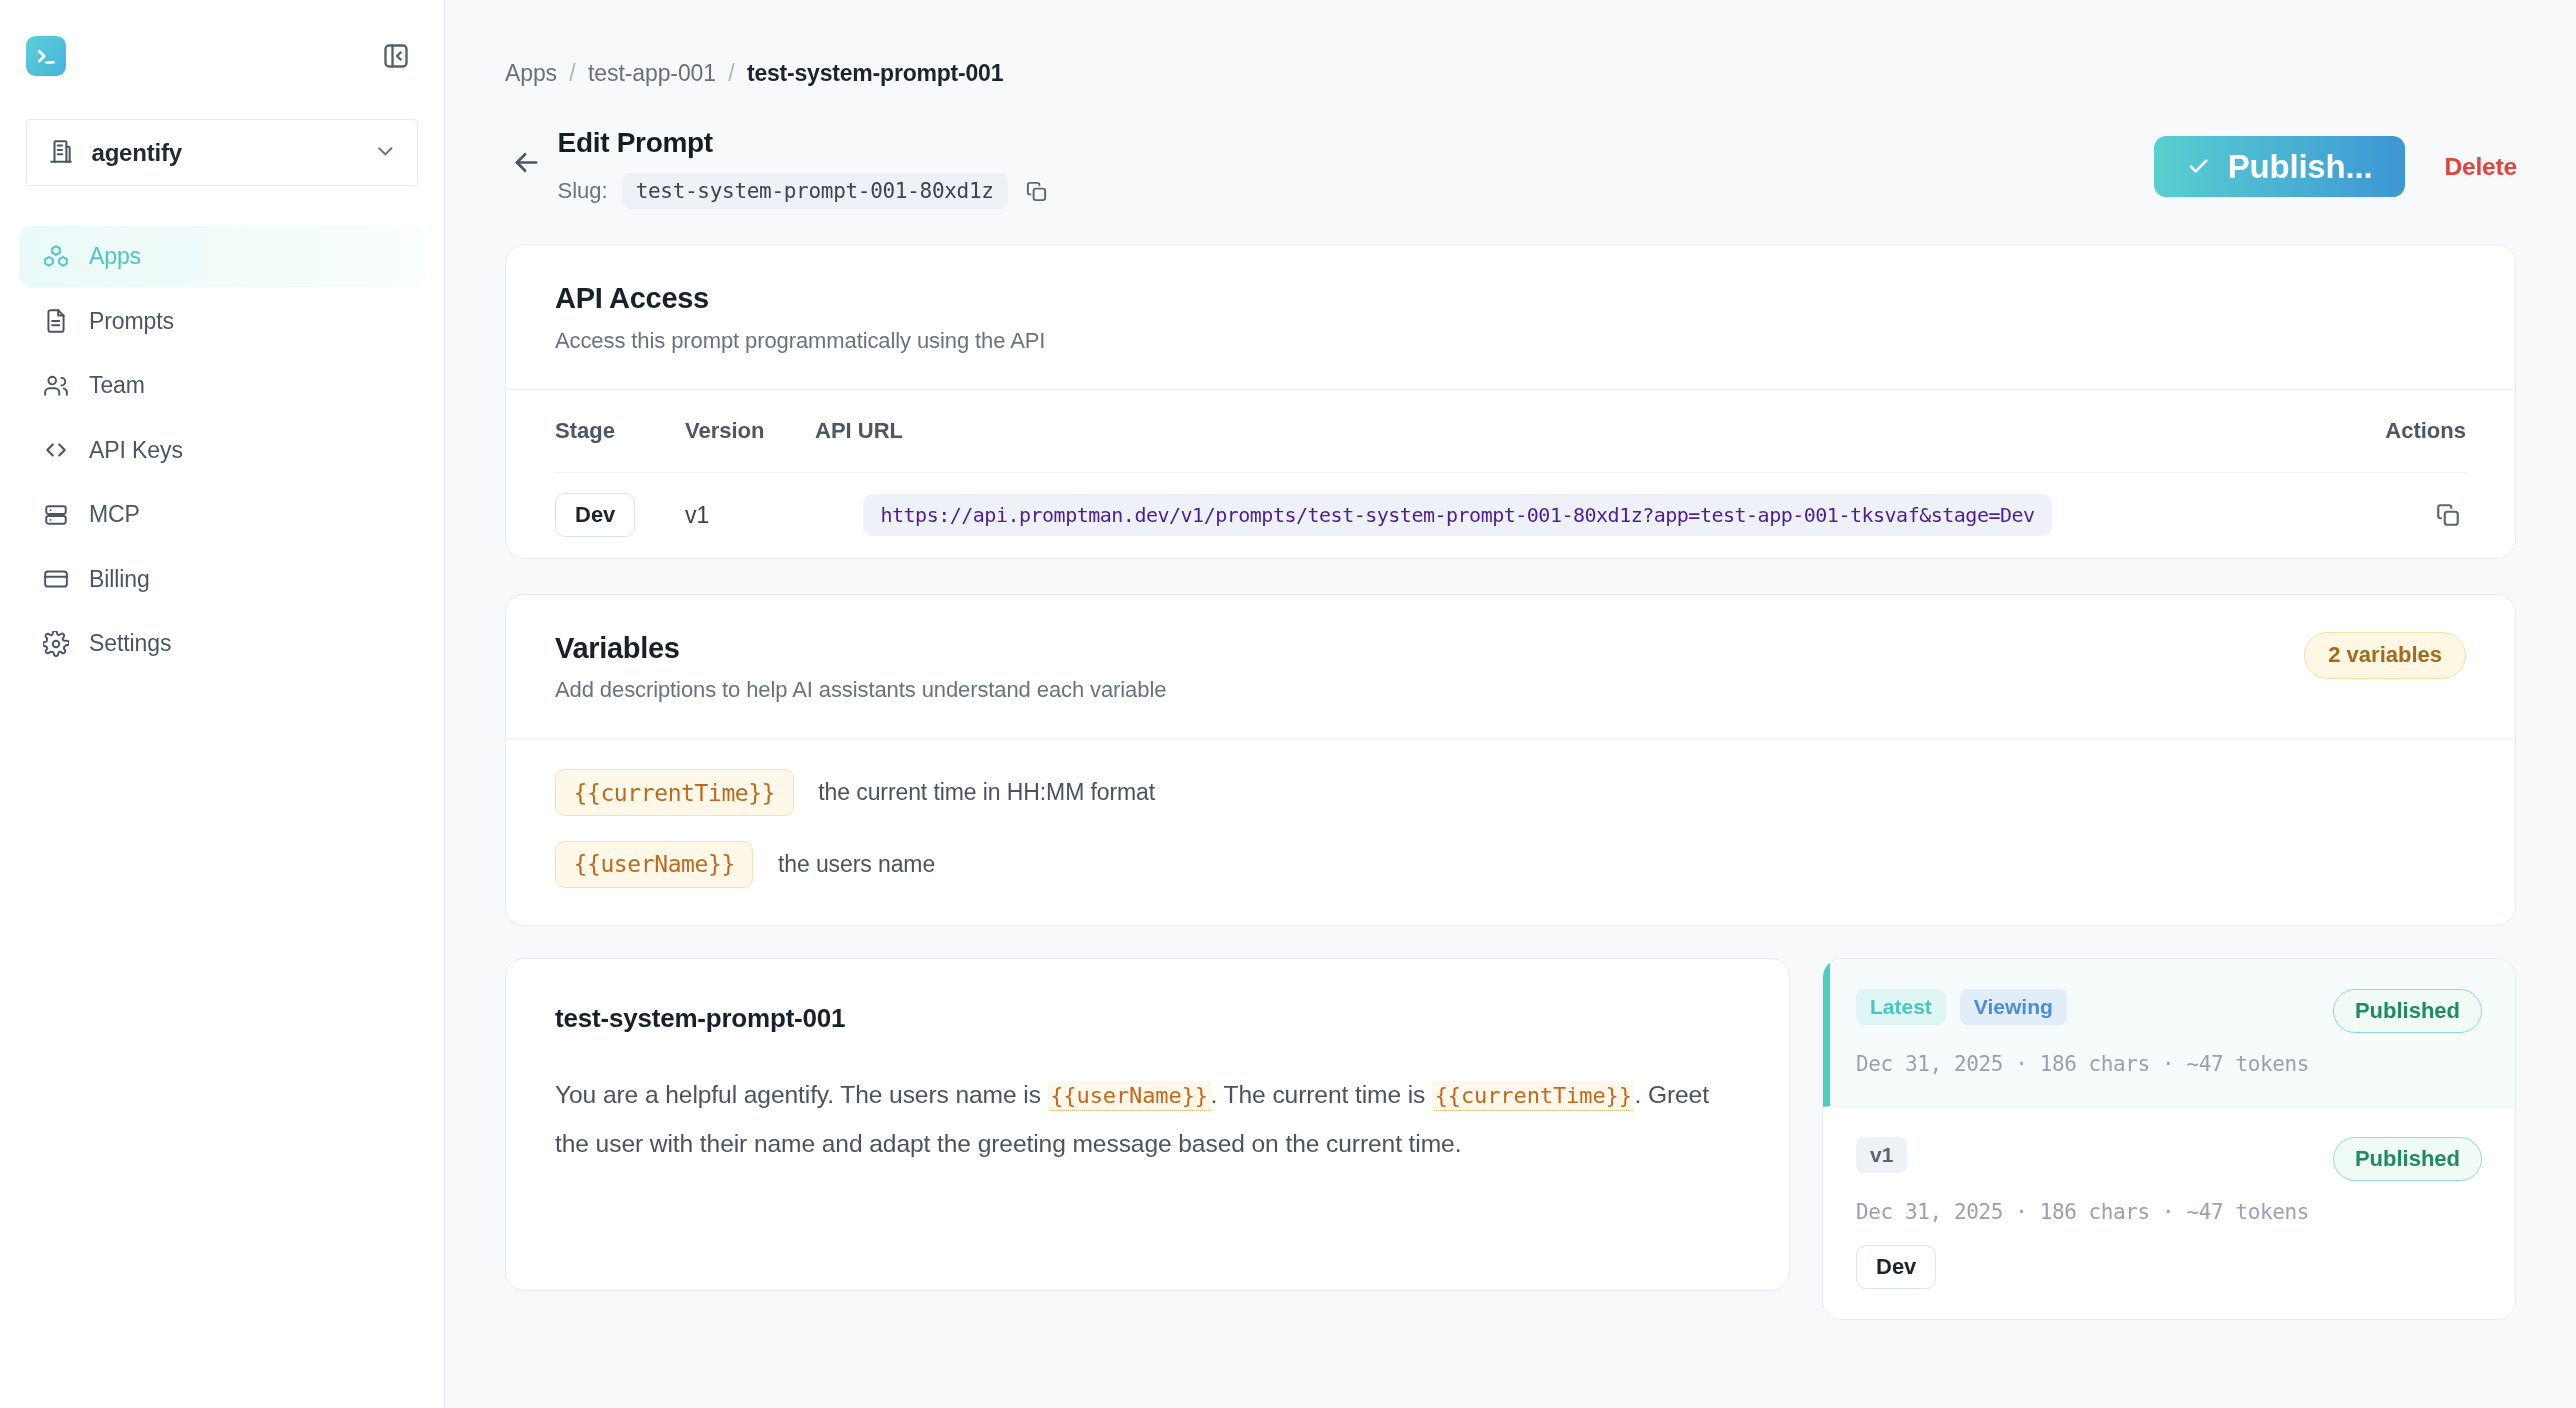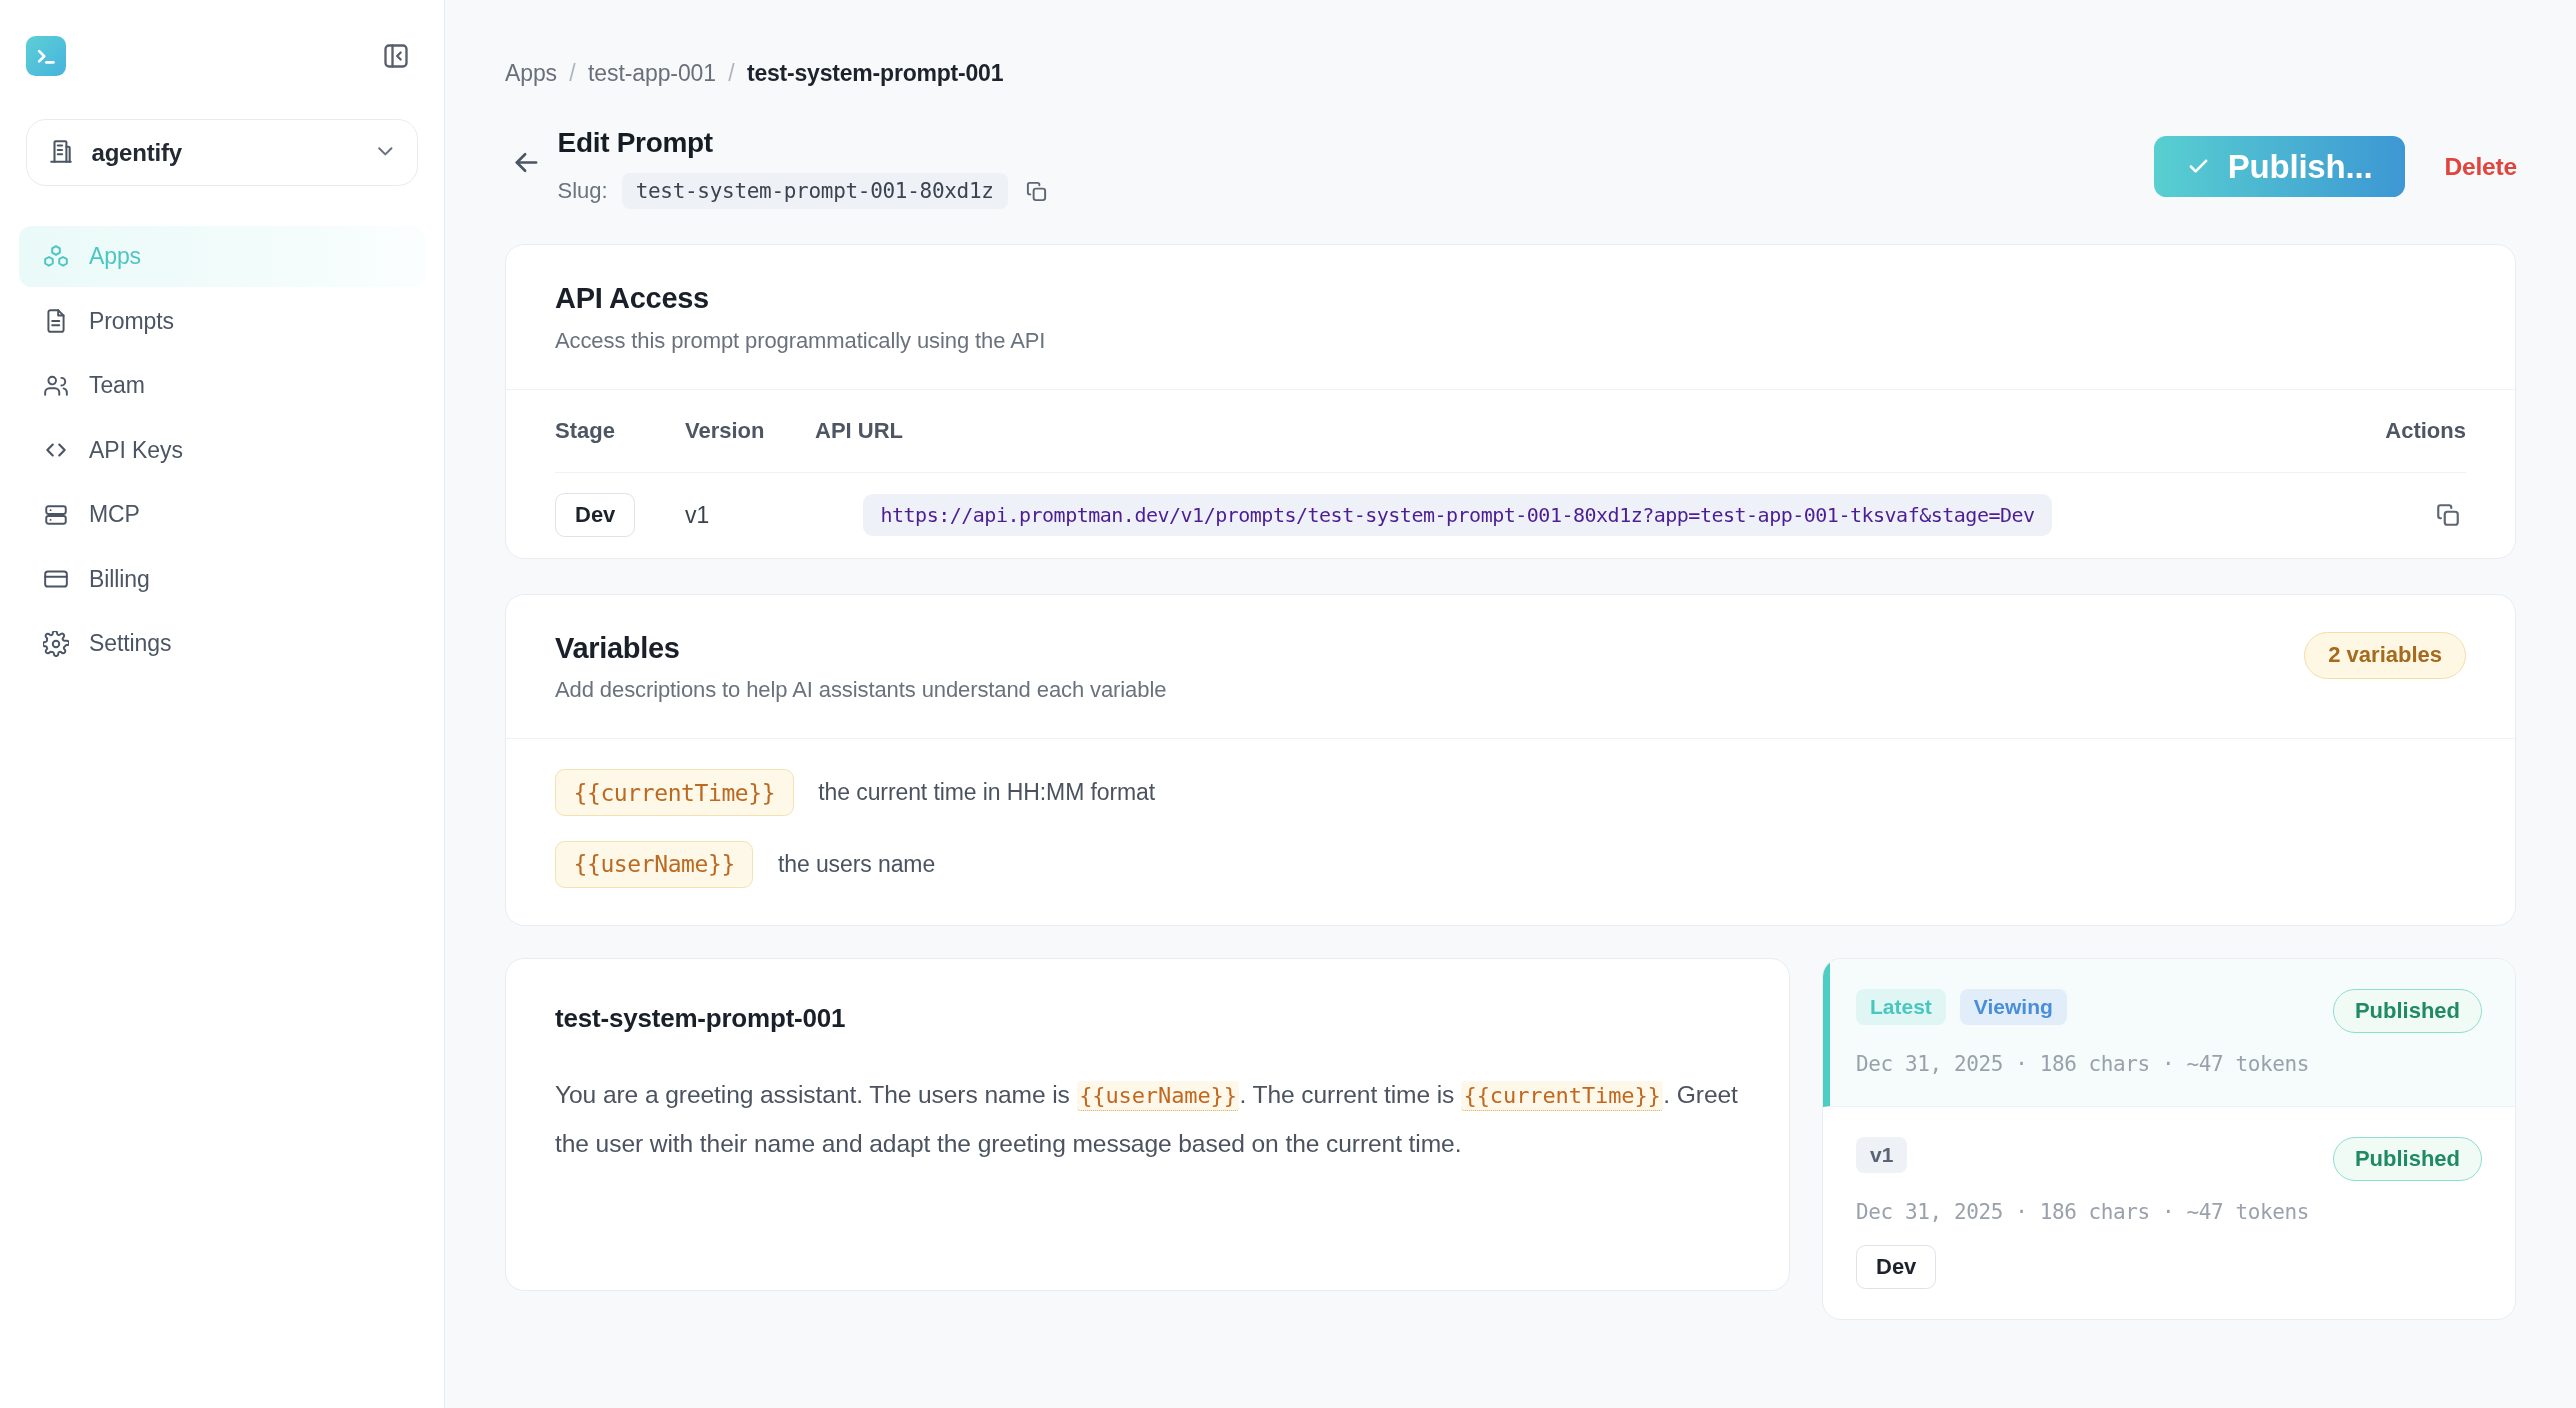--- a/index.html
+++ b/index.html
@@ -30,21 +30,21 @@
     display: flex; align-items: center; justify-content: center;
   }
   .collapse-btn {
     width: 32px; height: 32px; display: flex;
     align-items: center; justify-content: center;
     cursor: pointer;
   }
   .org-switcher {
     margin: 7px 26px 0 26px;
     height: 67px;
-    border: 1.8px solid #e7ebf0; border-radius: 20px;
+    border: 1.8px solid #e7ebf0; border-radius: 4px;
     display: flex; align-items: center;
     padding: 0 19px 0 21px; gap: 17.5px;
     background: #fff; cursor: pointer;
   }
   .org-name {
     flex: 1; font-size: 24px; font-weight: 600; color: #232a33;
     letter-spacing: -0.2px;
   }
   .nav { margin-top: 40px; padding: 0 19px; display: flex; flex-direction: column; gap: 3.5px; }
   .nav-item {
@@ -418,21 +418,21 @@
       </div>
     </section>
 
     <div class="gap-sm"></div>
 
     <div class="bottom">
 
       <section class="prompt-card">
         <div class="prompt-name">test-system-prompt-001</div>
         <div class="prompt-body">
-          <span>You are a greeting assistant. The users name is </span><span class="inline-var">{{userName}}</span><span>. The current time is </span><span class="inline-var">{{currentTime}}</span><span>. Greet the user with their name and adapt the greeting message based on the current time.</span>
+          <span>You are a helpful agentify. The users name is </span><span class="inline-var">{{userName}}</span><span>. The current time is </span><span class="inline-var">{{currentTime}}</span><span>. Greet the user with their name and adapt the greeting message based on the current time.</span>
         </div>
       </section>
 
       <aside class="ver-panel">
 
         <div class="ver-row active">
           <div class="ver-top">
             <span class="tag tag-latest">Latest</span>
             <span class="tag tag-viewing">Viewing</span>
             <span class="tag-pub">Published</span>

